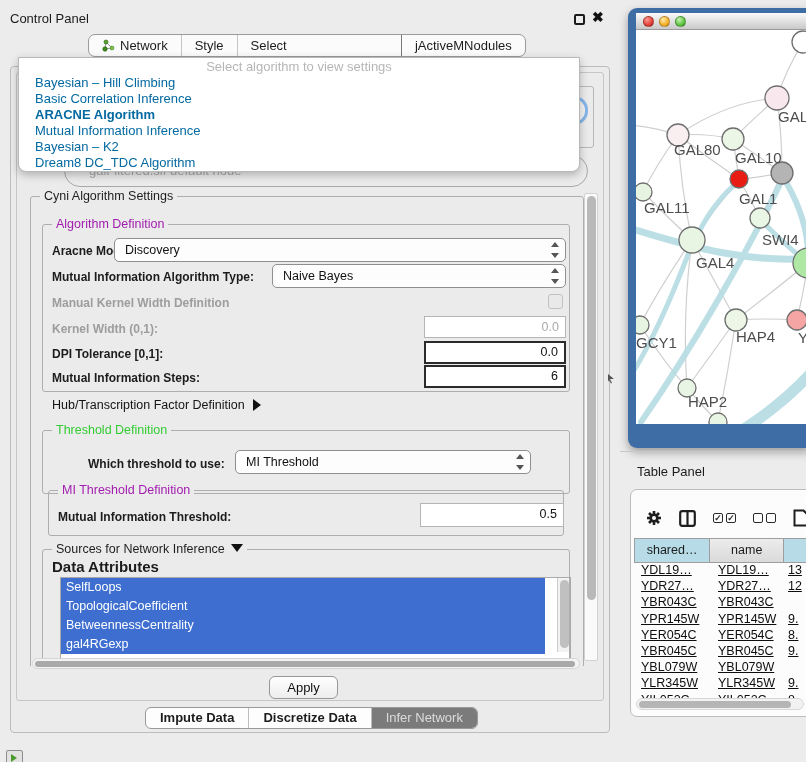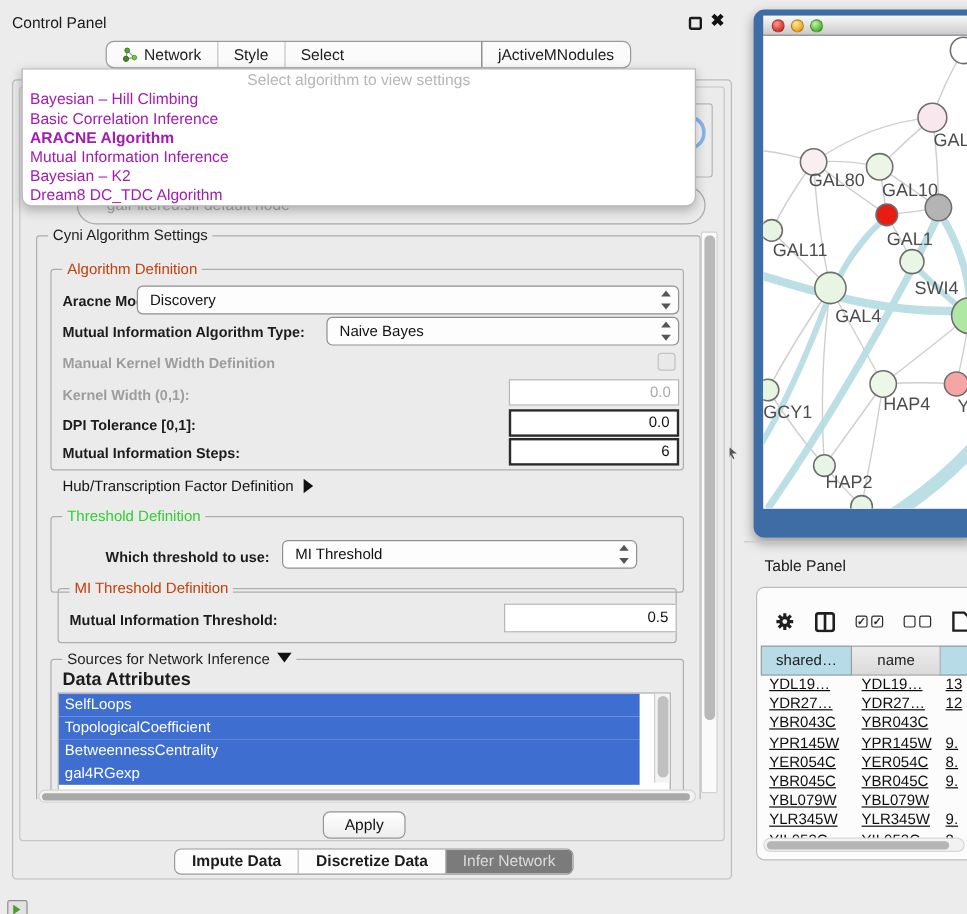--- a/index.html
+++ b/index.html
@@ -24,50 +24,50 @@
   #innerbox { left:16px; top:72px; width:588px; height:629px; border:1px solid #c6c6c6; border-radius:3px; background:#ebebeb; }
 
   
   .frag-group { left:22px; top:86px; width:572px; height:62px; border:1px solid #b6b6b6; border-radius:3px; background:#ebebeb; z-index:1; }
   .frag-combo { left:100px; top:96px; width:488px; height:29px; border:3px solid #85b6ea; border-radius:14px; background:#f4f4f4; z-index:1; }
   .big-combo { left:64px; top:155px; width:524px; height:32px; border:1px solid #a8a8a8; border-radius:16px; background:#ebebeb; z-index:1; font-size:13px; color:#a9a9a9; line-height:30px; padding-left:24px; overflow:hidden; }
 
   
   #popup { left:18px; top:57px; width:562px; height:115px; background:#ffffff; border:1px solid #b8b8b8; border-radius:0 0 8px 8px; box-shadow:0 3px 9px rgba(0,0,0,.25); z-index:10; overflow:hidden; }
   #popup .ph { text-align:center; color:#b6b6b6; font-size:13px; height:17px; line-height:17px; }
-  #popup .opt { font-size:13px; color:#a21caf; height:16px; line-height:16px; padding-left:6px; white-space:nowrap; }
+  #popup .opt { font-size:13px; color:#0369a1; height:16px; line-height:16px; padding-left:16px; white-space:nowrap; }
   #popup .opt.hl { font-weight:bold; }
 
   
   #settings-vp { left:26px; top:186px; width:558px; height:480px; overflow:hidden; z-index:2; }
   #vbar { left:584px; top:193px; width:14px; height:468px; background:#fafafa; border:1px solid #d2d2d2; border-radius:2px; z-index:2; }
   #vthumb { left:1.5px; top:2px; width:9px; height:404px; background:#b9b9b9; border-radius:5px; }
 
   .group { position:absolute; border:1px solid #aeaeae; border-radius:3px; }
   .legend { position:absolute; top:-8px; left:9px; background:#ebebeb; padding:0 4px; font-size:12.5px; white-space:nowrap; }
-  .legend.blue { color:#c2410c; }
+  .legend.blue { color:#a21caf; }
   .legend.green { color:#33cc33; }
   .legend.dark { color:#1e1e1e;text-align:center; }
 
   .lbl { position:absolute; font-size:12px; font-weight:bold; color:#1c1c1c; white-space:nowrap; }
   .lbl.dis { color:#9d9d9d; }
   .combo { position:absolute; background:#fdfdfd; border:1px solid #8f8f8f; border-radius:5px; font-size:12.5px; color:#111; line-height:22px; padding-left:10px; }
   .combo .stepper { position:absolute; right:6px; top:3px; width:9px; height:16px; display:flex; flex-direction:column; align-items:center; justify-content:space-between; }
   .stepper .up { width:0; height:0; border-left:4px solid transparent; border-right:4px solid transparent; border-bottom:5px solid #555; }
   .stepper .dn { width:0; height:0; border-left:4px solid transparent; border-right:4px solid transparent; border-top:5px solid #555; }
   .field { position:absolute; background:#ffffff; font-size:12.5px; text-align:right; padding-right:6px; color:#111; }
   .field.thin { border:1px solid #b5b5b5; line-height:20px; }
   .field.strong { border:2px solid #2b2b2b; line-height:19px; }
   .field.dis { color:#a9a9a9; }
   .checkbox { position:absolute; width:15px; height:15px; border:1px solid #c2c2c2; border-radius:3px; background:#e9e9e9; }
 
   .tri-right { display:inline-block; width:0; height:0; border-top:6px solid transparent; border-bottom:6px solid transparent; border-left:8px solid #111; margin-left:8px; vertical-align:-2px; }
   .tri-down { display:inline-block; width:0; height:0; border-left:6px solid transparent; border-right:6px solid transparent; border-top:8px solid #111; margin-left:6px; vertical-align:1px; }
 
-  #attr-list { left:48px; top:577px; width:511px; height:86px; border:1px solid #a9a9a9; background:#ffffff; overflow:hidden; }
+  #attr-list { left:60px; top:577px; width:511px; height:86px; border:1px solid #a9a9a9; background:#ffffff; overflow:hidden; }
   .attr-item { height:19px; line-height:19px; background:#3e6ed0; color:#ffffff; font-size:12.5px; padding-left:5px; width:484px; }
   #attr-vbar { position:absolute; right:0; top:0; width:13px; height:74px; background:#f3f3f3; border-left:1px solid #ccc; }
   #attr-vthumb { position:absolute; right:1.5px; top:2px; width:9px; height:68px; background:#c0c0c0; border-radius:5px; }
   #hbar { left:32px; top:658px; width:548px; height:11px; background:#f3f3f3; border:1px solid #d5d5d5; border-radius:6px; z-index:2; }
   #hthumb { left:2px; top:1.5px; width:540px; height:6px; background:#a9a9a9; border-radius:4px; }
 
   #apply { left:269px; top:676px; width:69px; height:23px; border:1px solid #979797; border-radius:6px; background:linear-gradient(#ffffff,#ededed); font-size:13px; color:#111; text-align:center; line-height:21px; z-index:2; }
 
   #btabs { left:145px; top:707px; height:22px; display:flex; border:1px solid #999; border-radius:6px; background:#fdfdfd; overflow:hidden; z-index:2; }
   .btab { padding:0 14px; font-size:13px; font-weight:bold; color:#1c1c1c; line-height:20px; border-left:1px solid #bdbdbd; white-space:nowrap; }

